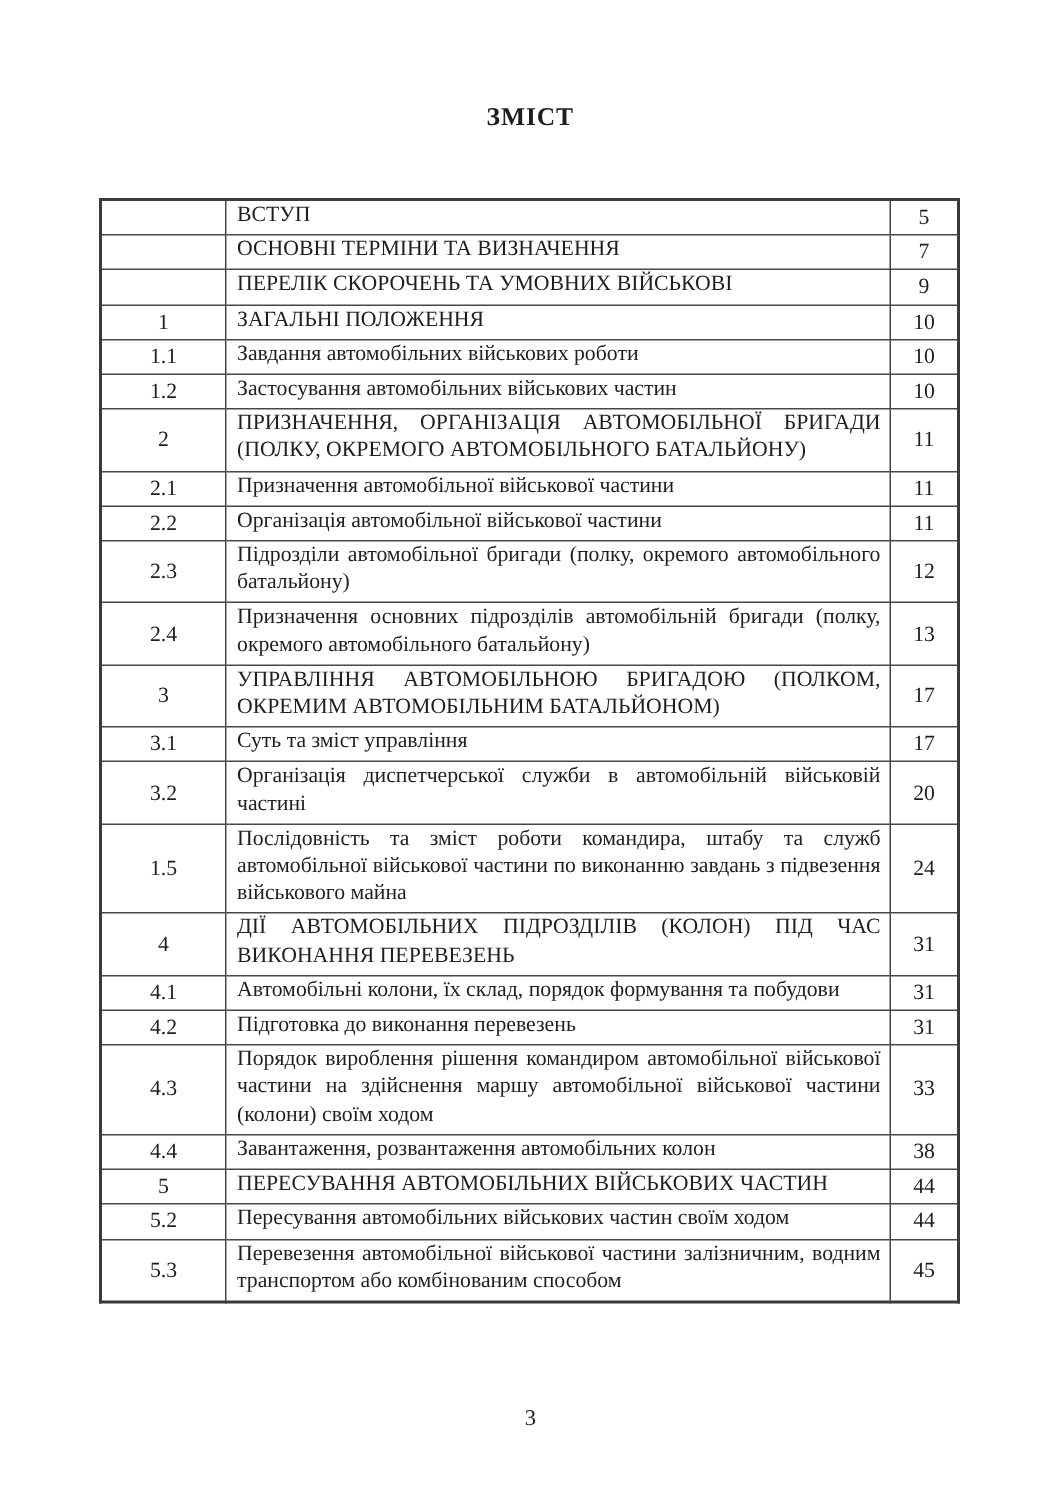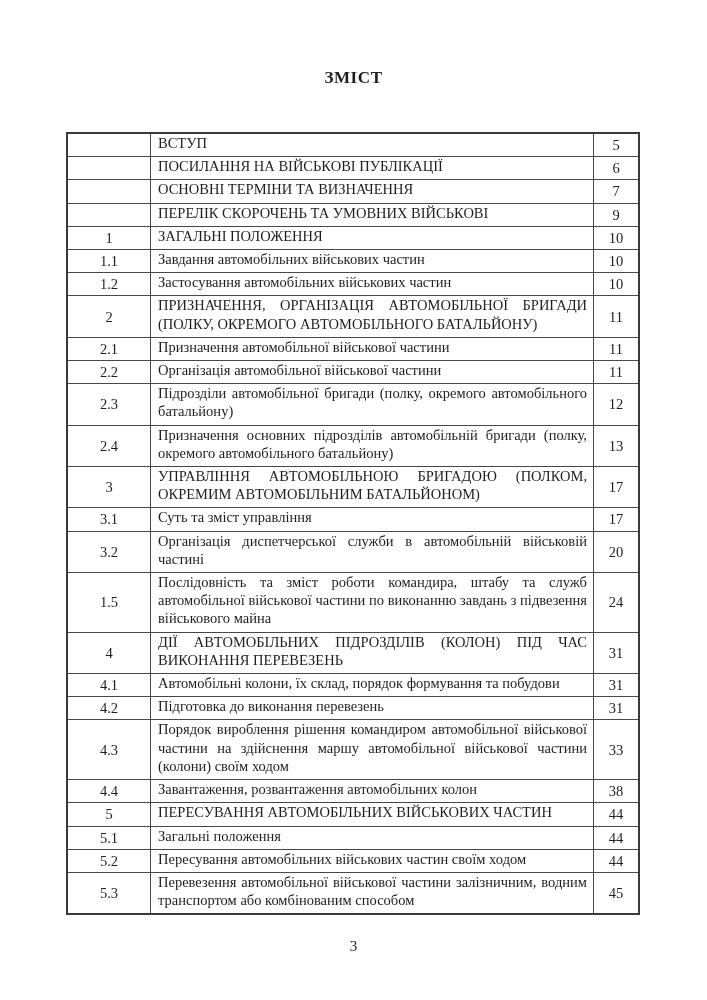--- a/index.html
+++ b/index.html
@@ -59,41 +59,36 @@
 
   <table class="toc">
     <tbody>
         <tr>
           <td class="col-num"></td>
           <td class="col-title">ВСТУП</td>
           <td class="col-page">5</td>
         </tr>
         <tr>
           <td class="col-num"></td>
-          <td class="col-title">ПОСИЛАННЯ НА ВІЙСЬКОВІ ПУБЛІКАЦІЇ</td>
-          <td class="col-page">6</td>
-        </tr>
-        <tr>
-          <td class="col-num"></td>
           <td class="col-title">ОСНОВНІ ТЕРМІНИ ТА ВИЗНАЧЕННЯ</td>
           <td class="col-page">7</td>
         </tr>
         <tr>
           <td class="col-num"></td>
           <td class="col-title">ПЕРЕЛІК СКОРОЧЕНЬ ТА УМОВНИХ ВІЙСЬКОВІ</td>
           <td class="col-page">9</td>
         </tr>
         <tr>
           <td class="col-num">1</td>
           <td class="col-title">ЗАГАЛЬНІ ПОЛОЖЕННЯ</td>
           <td class="col-page">10</td>
         </tr>
         <tr>
           <td class="col-num">1.1</td>
-          <td class="col-title">Завдання автомобільних військових частин</td>
+          <td class="col-title">Завдання автомобільних військових роботи</td>
           <td class="col-page">10</td>
         </tr>
         <tr>
           <td class="col-num">1.2</td>
           <td class="col-title">Застосування автомобільних військових частин</td>
           <td class="col-page">10</td>
         </tr>
         <tr>
           <td class="col-num">2</td>
           <td class="col-title">ПРИЗНАЧЕННЯ, ОРГАНІЗАЦІЯ АВТОМОБІЛЬНОЇ БРИГАДИ (ПОЛКУ, ОКРЕМОГО АВТОМОБІЛЬНОГО БАТАЛЬЙОНУ)</td>
@@ -163,25 +158,20 @@
           <td class="col-num">4.4</td>
           <td class="col-title">Завантаження, розвантаження автомобільних колон</td>
           <td class="col-page">38</td>
         </tr>
         <tr>
           <td class="col-num">5</td>
           <td class="col-title">ПЕРЕСУВАННЯ АВТОМОБІЛЬНИХ ВІЙСЬКОВИХ ЧАСТИН</td>
           <td class="col-page">44</td>
         </tr>
         <tr>
-          <td class="col-num">5.1</td>
-          <td class="col-title">Загальні положення</td>
-          <td class="col-page">44</td>
-        </tr>
-        <tr>
           <td class="col-num">5.2</td>
           <td class="col-title">Пересування автомобільних військових частин своїм ходом</td>
           <td class="col-page">44</td>
         </tr>
         <tr>
           <td class="col-num">5.3</td>
           <td class="col-title">Перевезення автомобільної військової частини залізничним, водним транспортом або комбінованим способом</td>
           <td class="col-page">45</td>
         </tr>
       </tbody>

